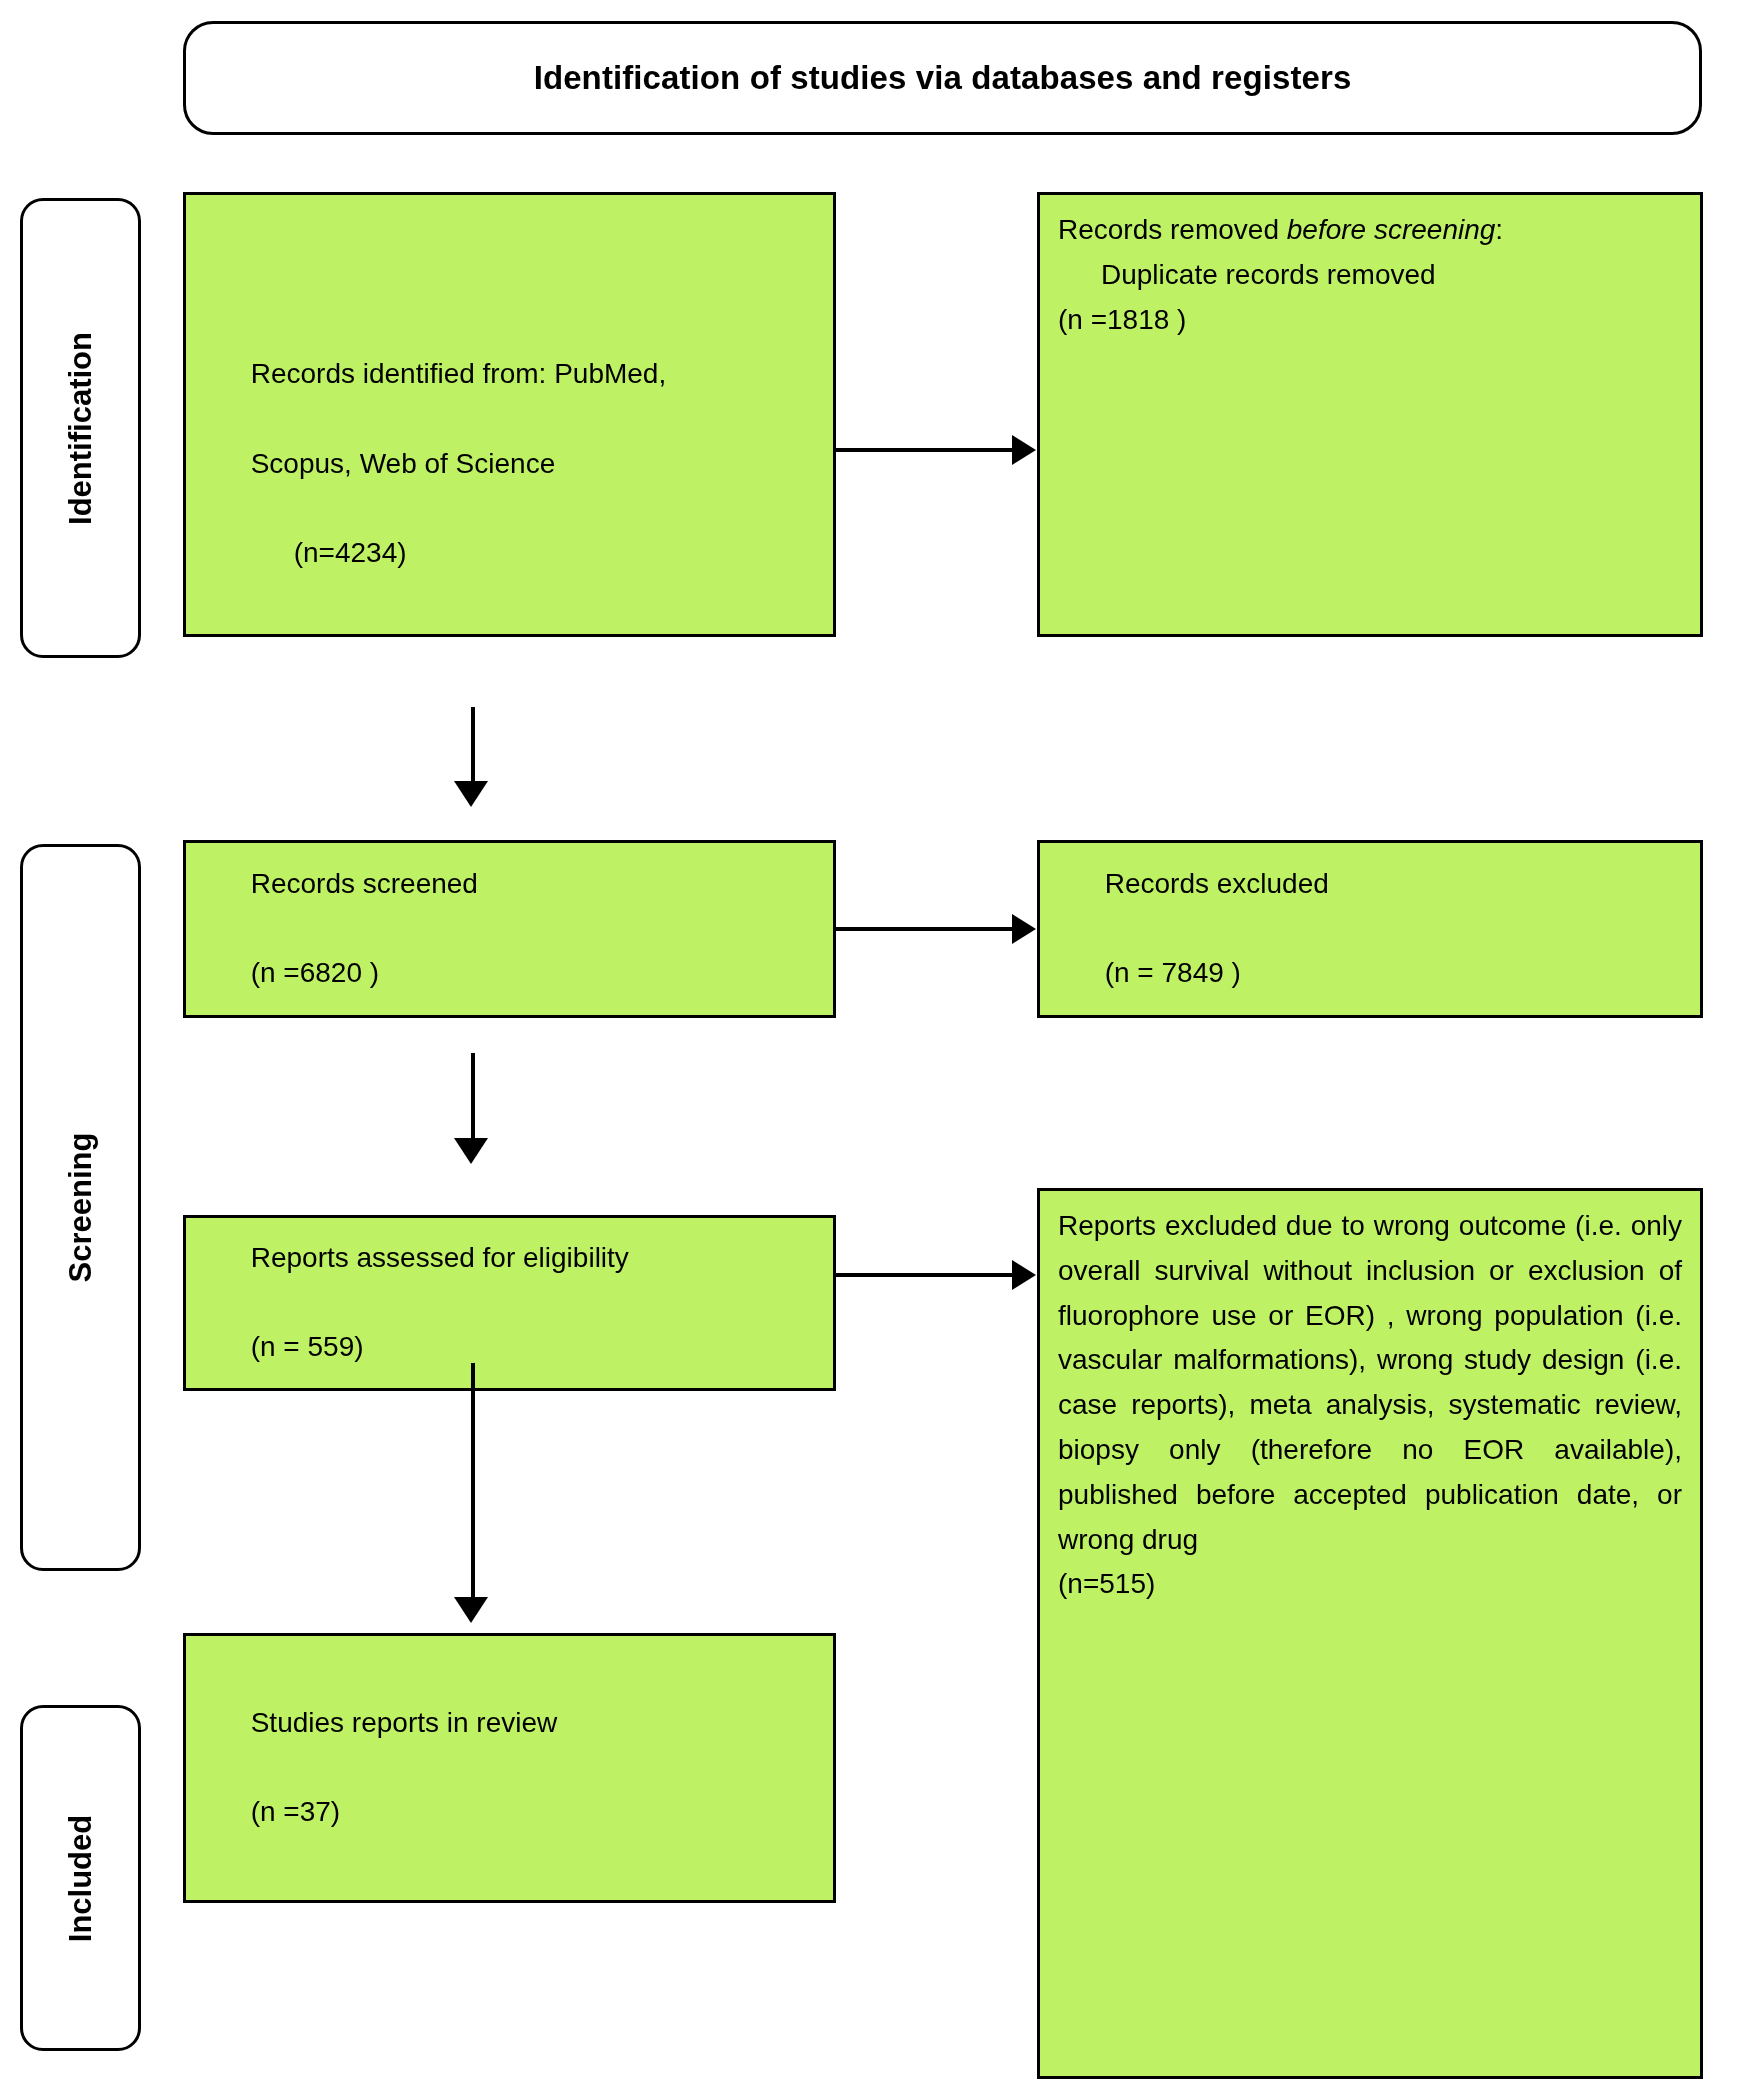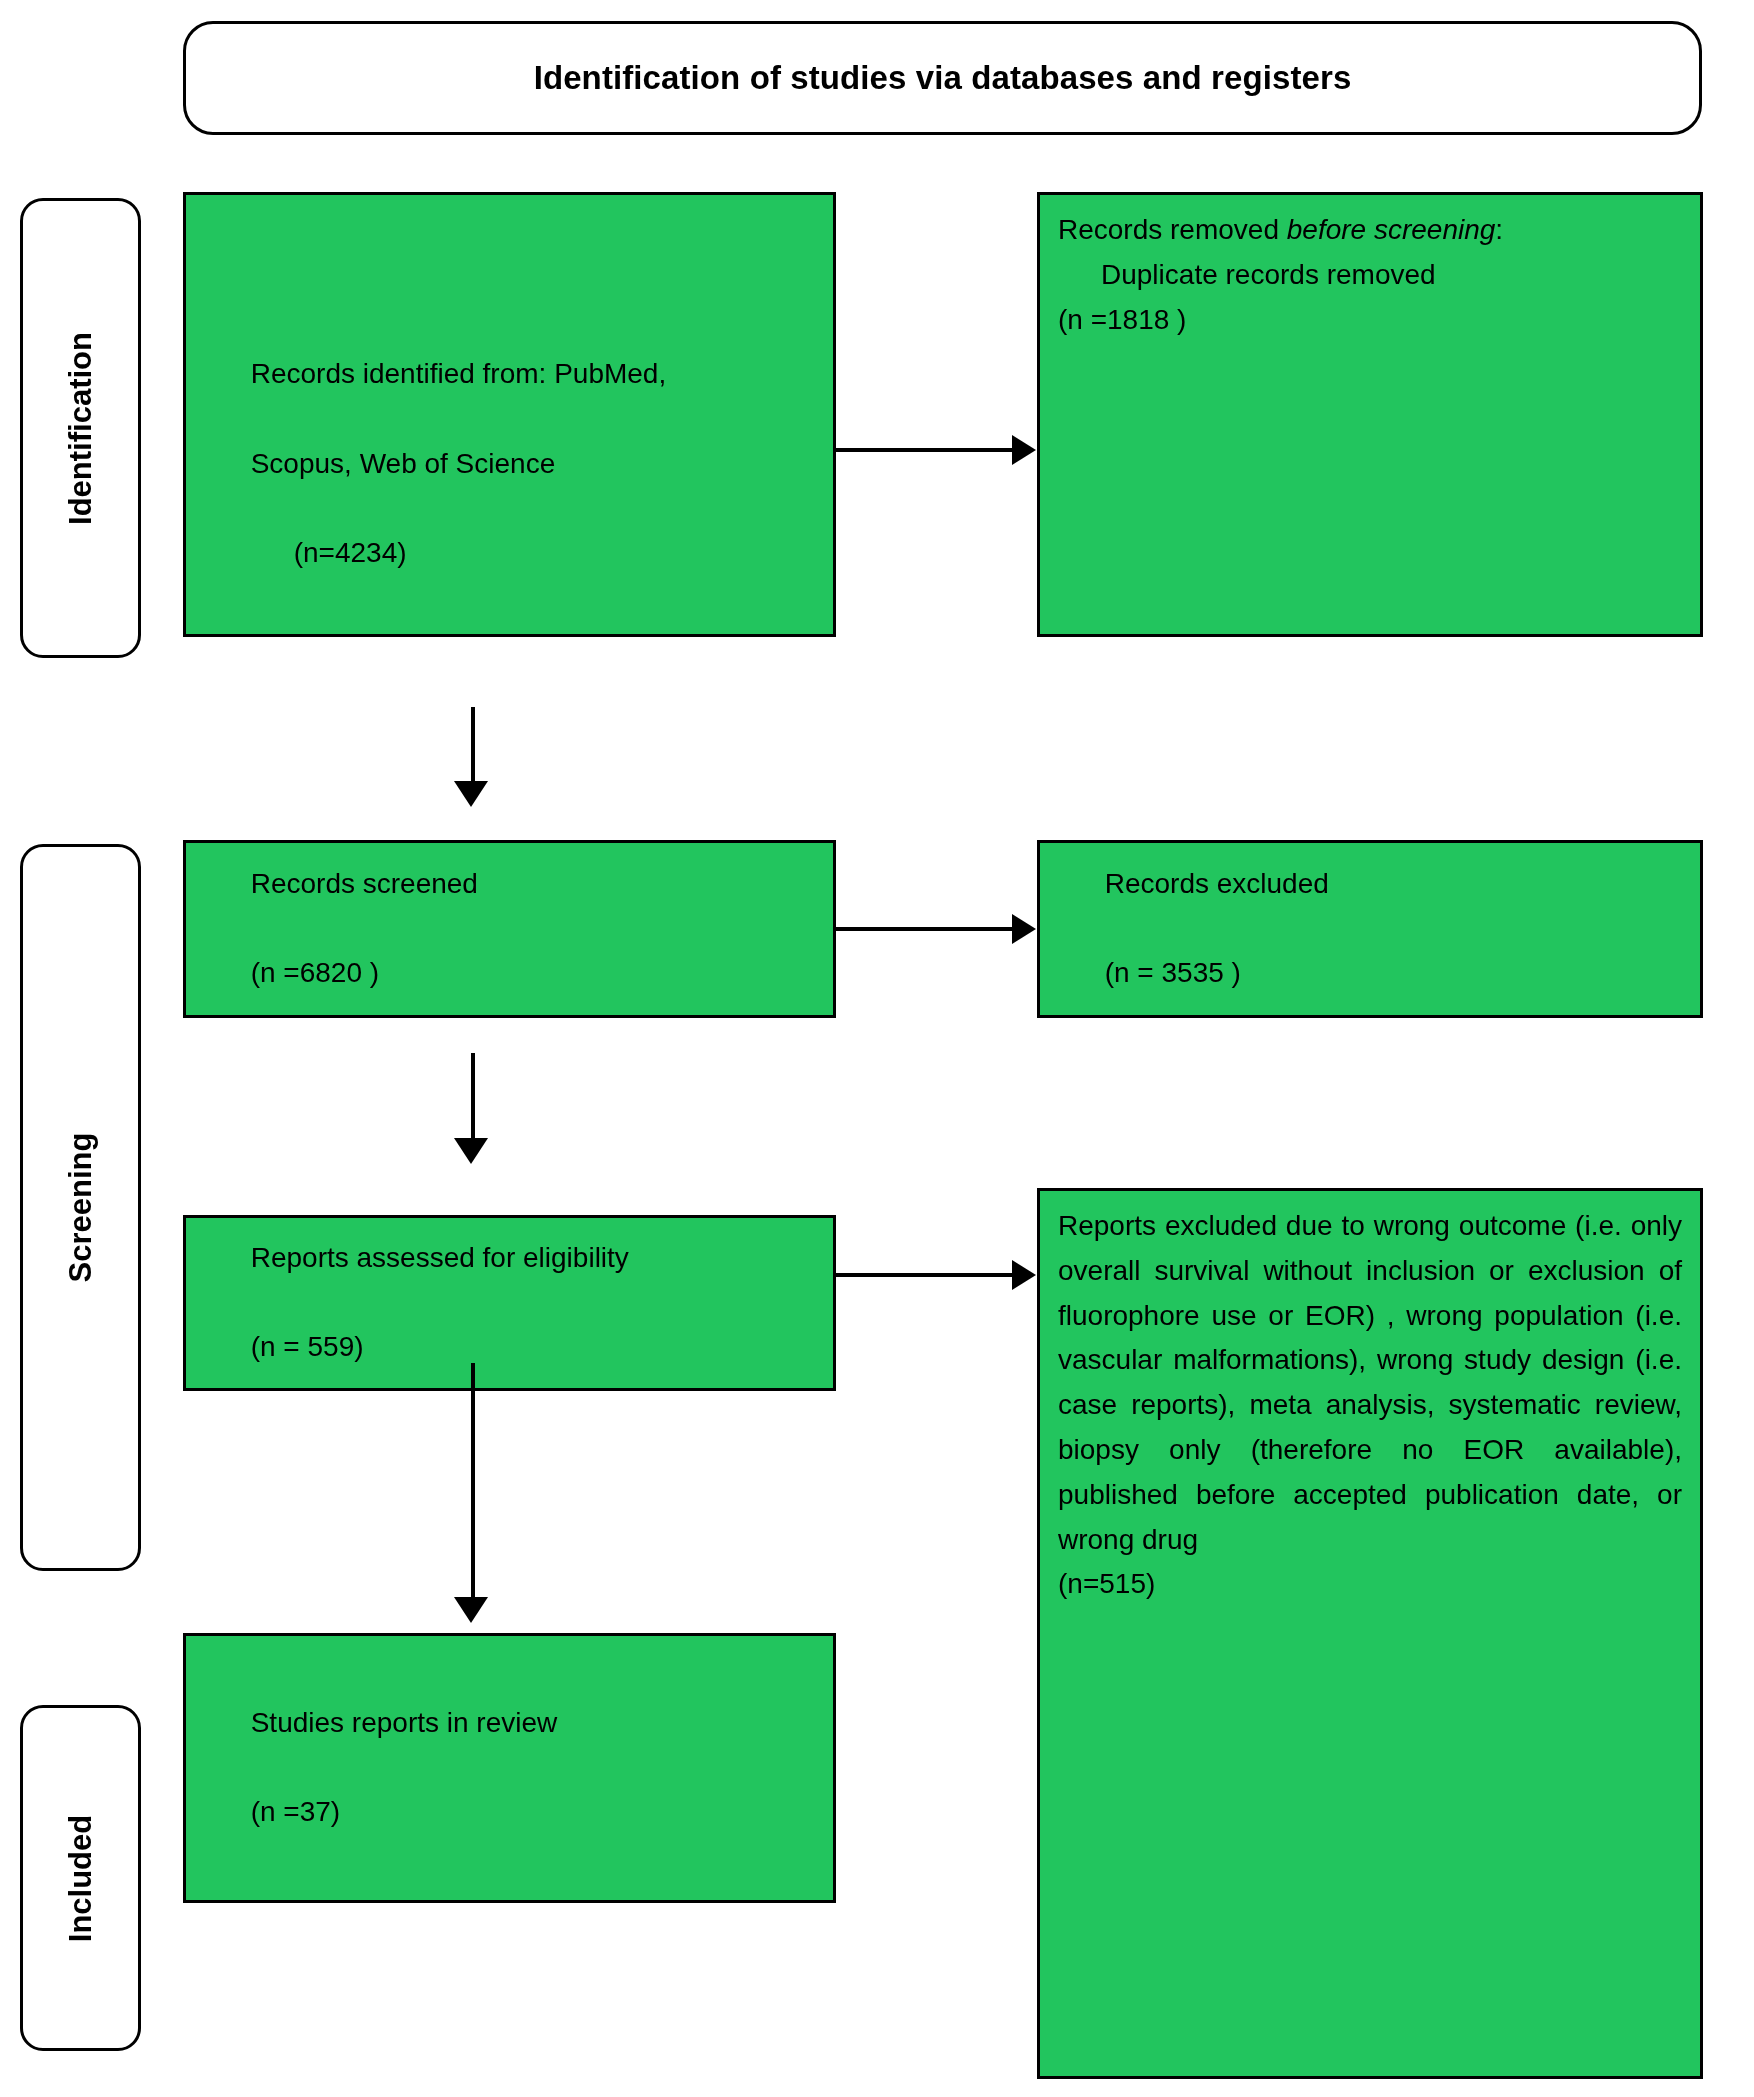--- a/index.html
+++ b/index.html
@@ -60,21 +60,21 @@
   }
   #pill-identification { left: 20px; top: 198px;  width: 121px; height: 460px; }
   #pill-screening     { left: 20px; top: 844px; width: 121px; height: 727px; }
   #pill-included      { left: 20px; top: 1705px; width: 121px; height: 346px; }
 
   
   .box {
     position: absolute;
     border: 3.5px solid #000;
     box-sizing: border-box;
-    background: #22c55e;
+    background: #bef264;
     padding: 13px 18px;
   }
   .box-text {
     font-size: 28px;
     line-height: 1.60;
     white-space: pre-wrap;
   }
   .box-text.justified { text-align: justify; text-align-last: left; }
   .indent { display: inline-block; width: 43px; }
   .ital { font-style: italic; }
@@ -166,21 +166,21 @@
   <div class="box" id="box-screened">
     <div class="box-text">
       <span>Records screened</span><br>
       <span>(n =6820 )</span>
     </div>
   </div>
 
   <div class="box" id="box-excluded">
     <div class="box-text">
       <span>Records excluded</span><br>
-      <span>(n = 3535 )</span>
+      <span>(n = 7849 )</span>
     </div>
   </div>
 
   <div class="box" id="box-assessed">
     <div class="box-text">
       <span>Reports assessed for eligibility</span><br>
       <span>(n = 559)</span>
     </div>
   </div>
 

